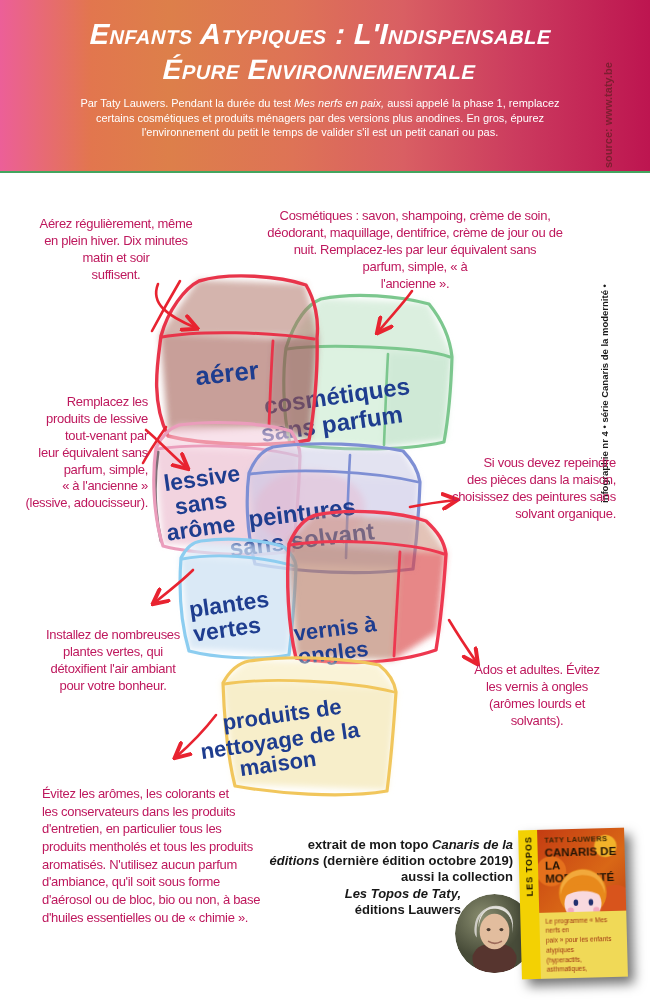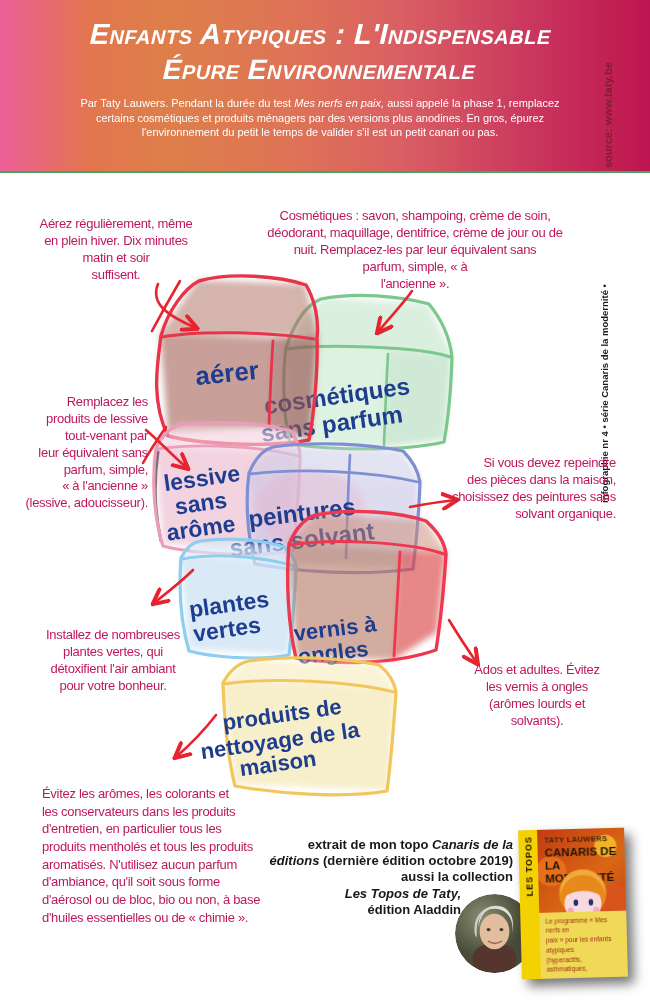--- a/index.html
+++ b/index.html
@@ -230,21 +230,21 @@
 aromatisés. N'utilisez aucun parfum
 d'ambiance, qu'il soit sous forme
 d'aérosol ou de bloc, bio ou non, à base
 d'huiles essentielles ou de « chimie ».</div>
 
 <div class="credit">
   <div><span>extrait de mon topo </span><i>Canaris de la</i><span></span></div>
   <div><span></span><i>éditions</i><span> (dernière édition octobre 2019)</span></div>
   <div><span>aussi la collection</span><i></i><span></span></div>
   <div class="indent"><span></span><i>Les Topos de Taty,</i><span></span></div>
-  <div class="indent"><span>édition Aladdin</span><i></i><span></span></div>
+  <div class="indent"><span>éditions Lauwers</span><i></i><span></span></div>
 </div>
 
 <div class="photo">
   <svg width="79" height="79" viewBox="0 0 80 80">
     <defs>
       <clipPath id="pc">
           <circle cx="40" cy="40" r="40"></circle>
         </clipPath>
       <radialGradient id="pbg" cx="35%" cy="30%">
           <stop offset="0%" stop-color="#8a8e70"></stop>

